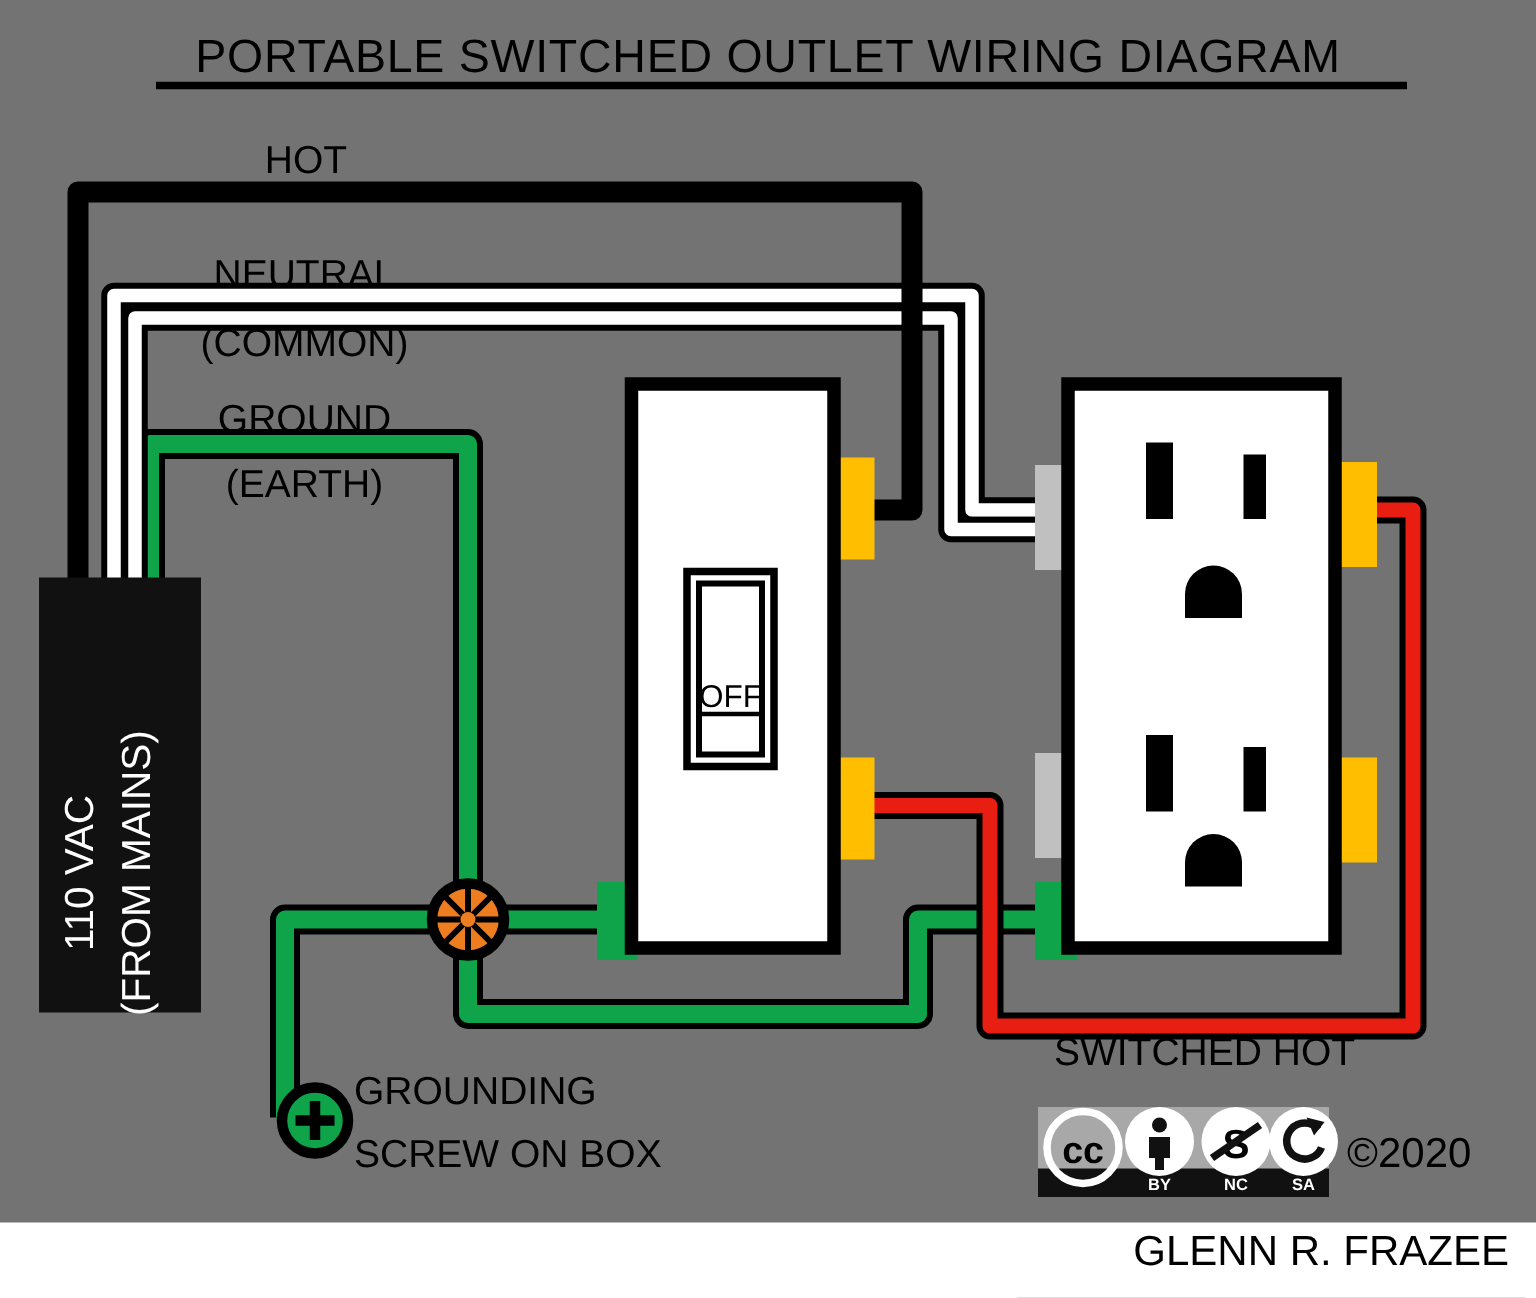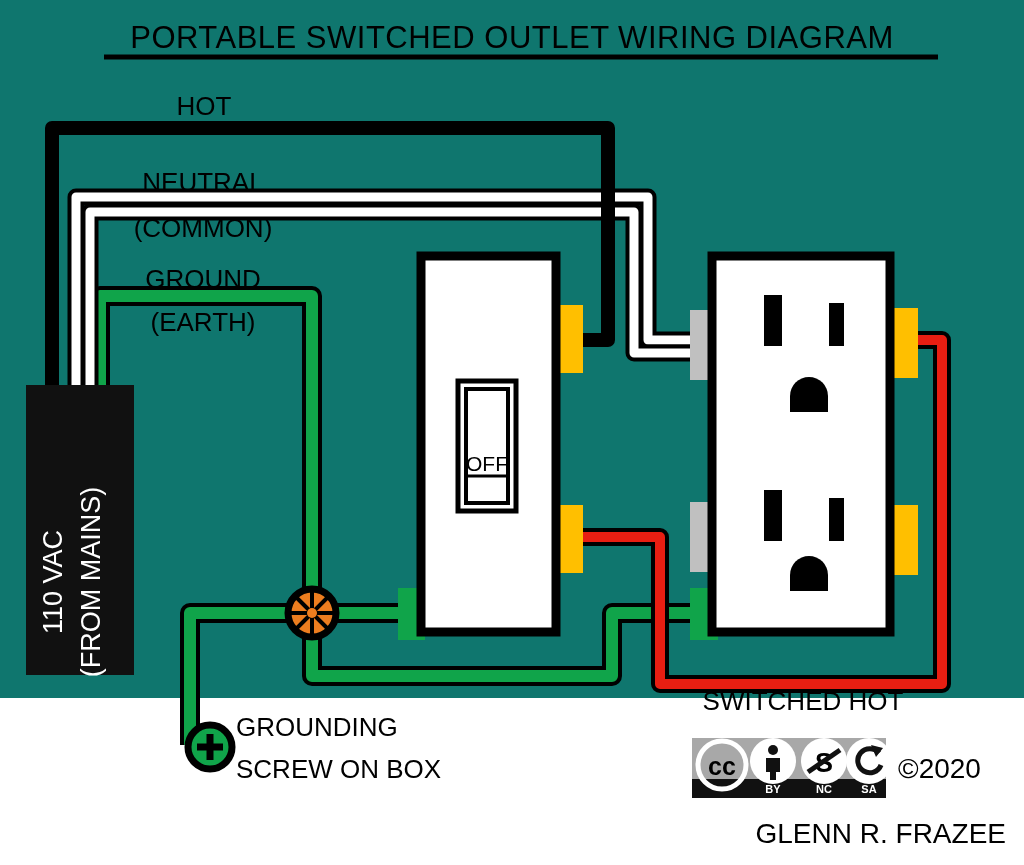--- a/index.html
+++ b/index.html
@@ -11,22 +11,22 @@
   body {
     width: 1024px;
     height: 865px;
     overflow: hidden;
     font-family: "Liberation Sans", sans-serif;
     color: #000000;
   }
   #canvas {
     position: relative;
     width: 1024px;
-    height: 698px;
-    background: #0f766e;
+    height: 815px;
+    background: #737373;
   }
   svg#diagram {
     position: absolute;
     left: 0;
     top: 0;
     width: 1024px;
     height: 865px;
   }
   text {
     font-family: "Liberation Sans", sans-serif;

